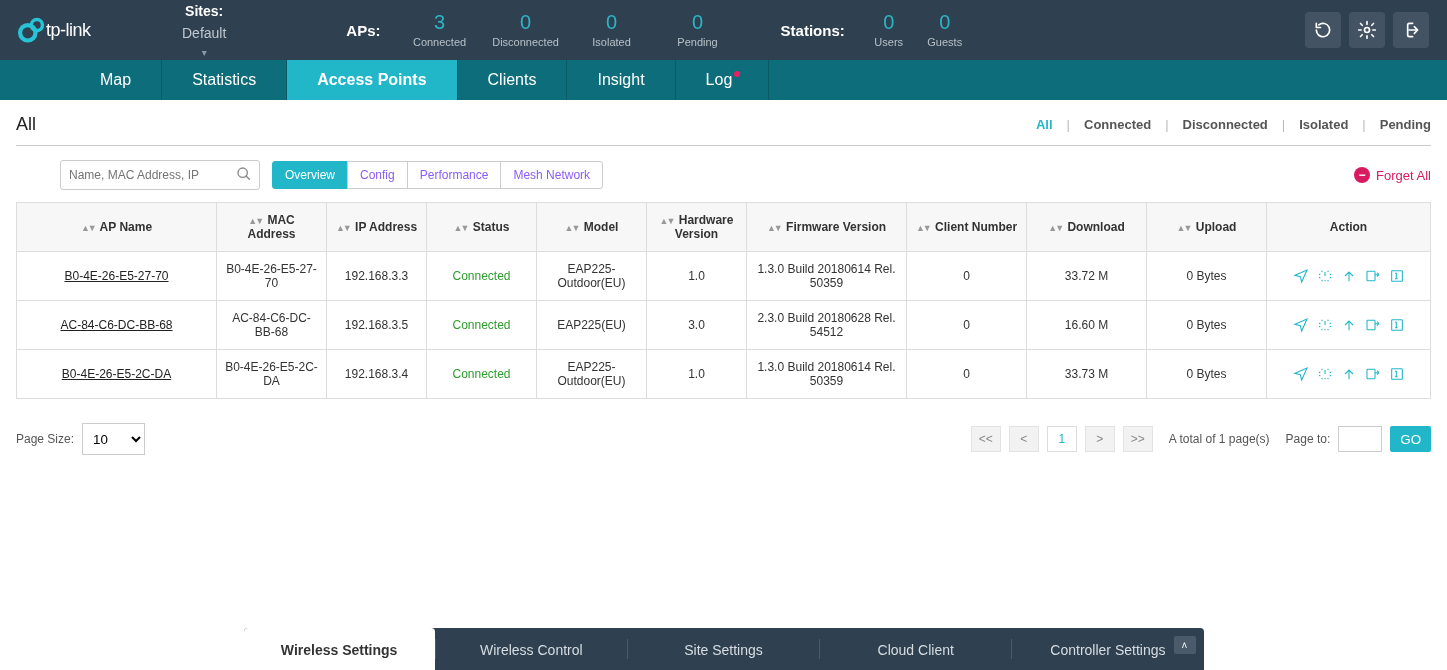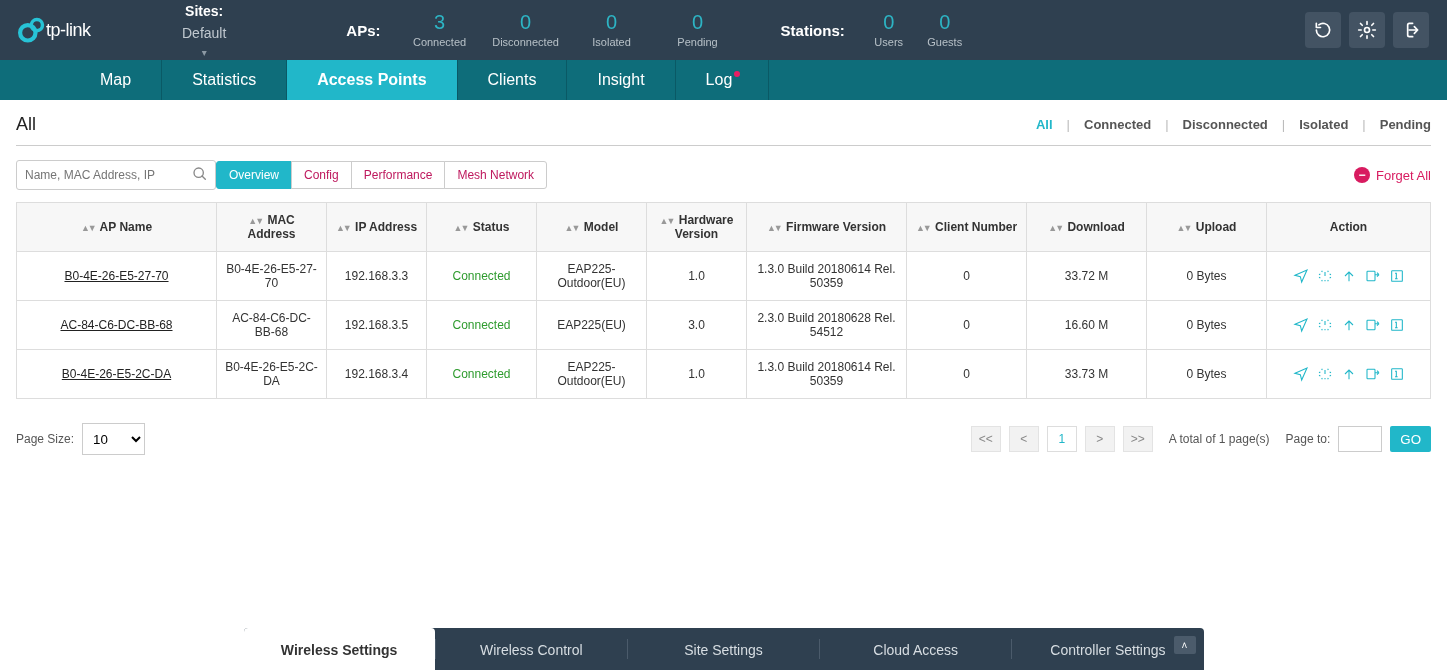--- a/index.html
+++ b/index.html
@@ -32,26 +32,26 @@
 
   
   .content { padding:14px 16px 0 16px; }
   .titlebar { display:flex; align-items:center; border-bottom:1px solid #ccc; padding-bottom:10px;}
   .page-title { font-size:18px; font-weight:400; color:#222;}
   .filters { margin-left:auto; display:flex; align-items:center; gap:14px; font-size:13px;}
   .filters a { color:#555; text-decoration:none; cursor:pointer; font-weight:600;}
   .filters a.active { color:#21b7c9;}
   .filters .divider { color:#bbb;}
 
-  .toolbar { display:flex; align-items:center; margin-top:14px; }
+  .toolbar { display:flex; align-items:center; margin-top:14px; gap:12px;margin-left:44px;}
   .search-wrap { position:relative; width:200px;}
   .search-wrap input { width:100%; height:30px; border:1px solid #ccc; border-radius:3px; padding:0 30px 0 8px; font-size:12px; color:#555;}
   .search-wrap .sicon { position:absolute; right:8px; top:6px; color:#888;}
   .tabset { display:flex;}
-  .tab { border:1px solid #ccc; padding:6px 12px; font-size:12px; color:#be185d; background:#fff; cursor:pointer; margin-left:-1px;}
+  .tab { border:1px solid #ccc; padding:6px 12px; font-size:12px; color:#8b5cf6; background:#fff; cursor:pointer; margin-left:-1px;}
   .tab:first-child{ border-top-left-radius:3px; border-bottom-left-radius:3px; margin-left:0;}
   .tab:last-child{ border-top-right-radius:3px; border-bottom-right-radius:3px;}
   .tab.active { background:#21b7c9; color:#fff; border-color:#21b7c9;}
   .forget { margin-left:auto; color:#d81b60; display:flex; align-items:center; gap:6px; cursor:pointer; font-size:13px;}
   .forget-circle { width:16px; height:16px; border-radius:50%; background:#d81b60; color:#fff; display:flex; align-items:center; justify-content:center; font-weight:bold; font-size:12px;}
 
   
   table.grid { width:100%; border-collapse:collapse; margin-top:12px; table-layout:fixed;}
   table.grid th, table.grid td { border:1px solid #ddd; padding:10px 6px; text-align:center; font-size:12px; vertical-align:middle;}
   table.grid th { background:#f7f7f7; font-weight:700; color:#333;}
@@ -387,17 +387,17 @@
 
 <div class="bottom-wrap">
   <div class="bottom" id="bottom">
     <div class="collapse">˄</div>
   <div class="btab active">Wireless Settings</div>
       <div class="bsep"></div>
       <div class="btab">Wireless Control</div>
       <div class="bsep"></div>
       <div class="btab">Site Settings</div>
       <div class="bsep"></div>
-      <div class="btab">Cloud Access</div>
+      <div class="btab">Cloud Client</div>
       <div class="bsep"></div>
       <div class="btab">Controller Settings</div>
     </div>
 </div>
 
 </body></html>

